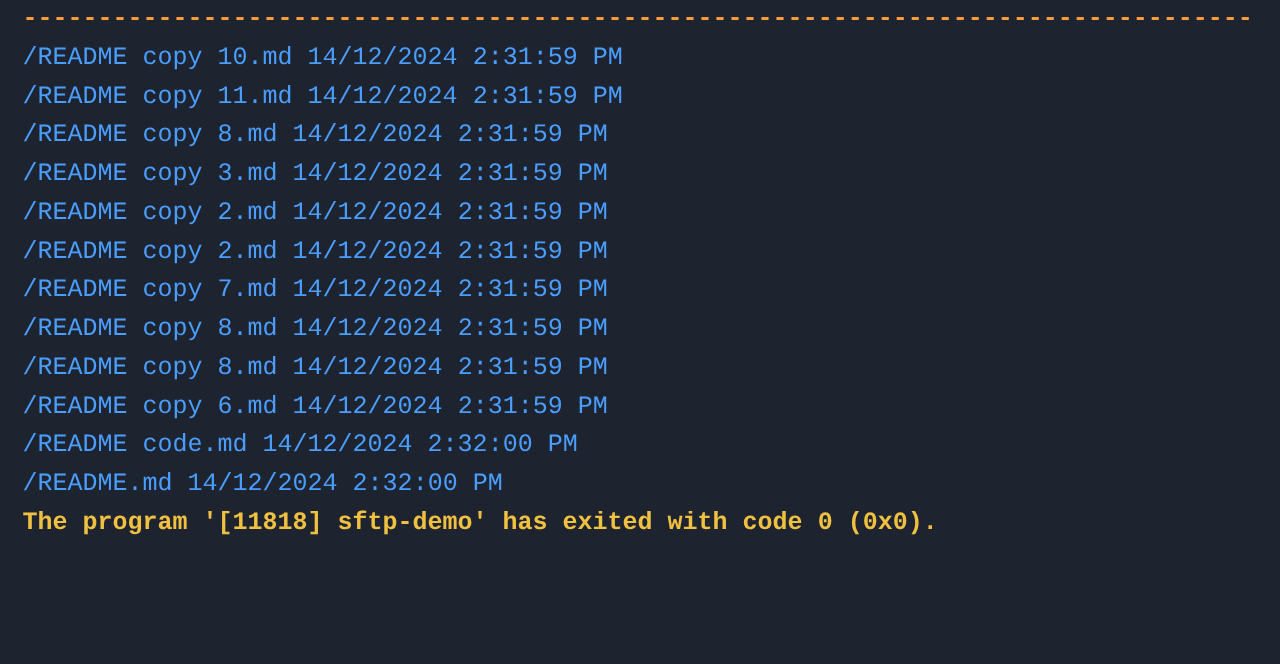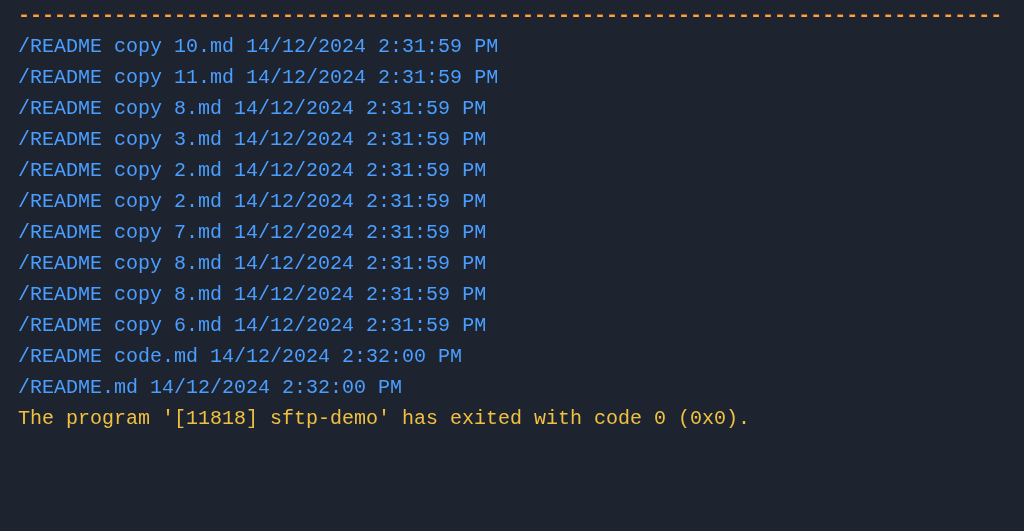--- a/index.html
+++ b/index.html
@@ -27,21 +27,21 @@
       font-weight: bold;
     }
     .file-line {
       color: #4a9eff;
       white-space: pre;
       font-weight: 400;
     }
     .exit-line {
       color: #f0c040;
       white-space: pre;
-      font-weight: 400;
+      font-weight: 700;
     }
   </style>
 </head>
 <body>
 
 <div class="separator">----------------------------------------------------------------------------------</div>
 
 <div>
   <div class="file-line"><span>/README copy 10.md</span> <span>14/12/2024</span> <span>2:31:59 PM</span></div>
   <div class="file-line"><span>/README copy 11.md</span> <span>14/12/2024</span> <span>2:31:59 PM</span></div>

